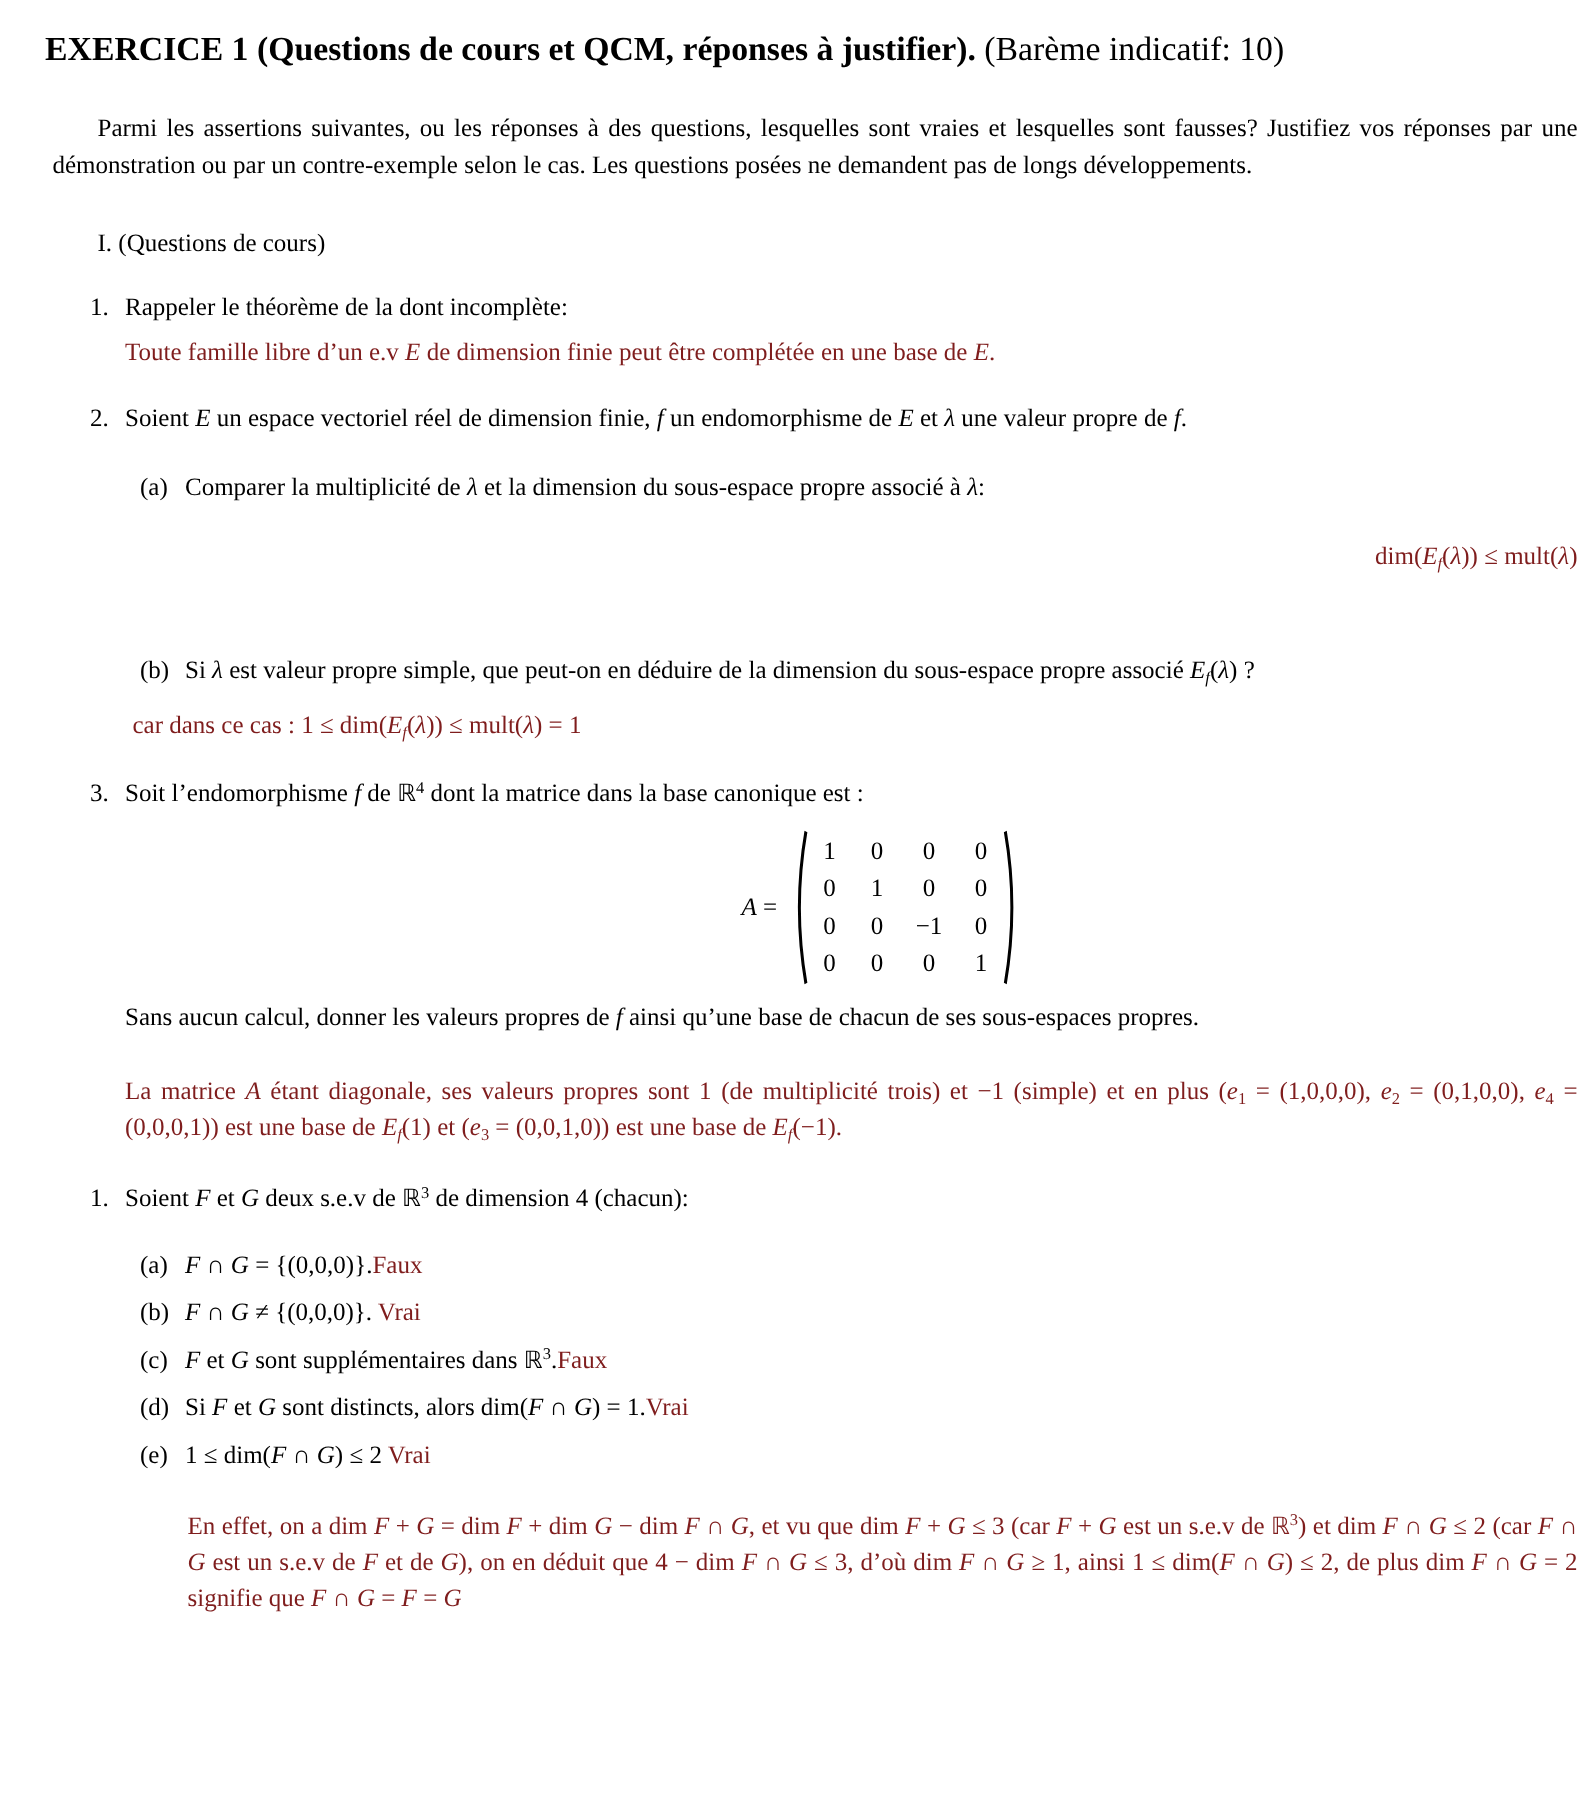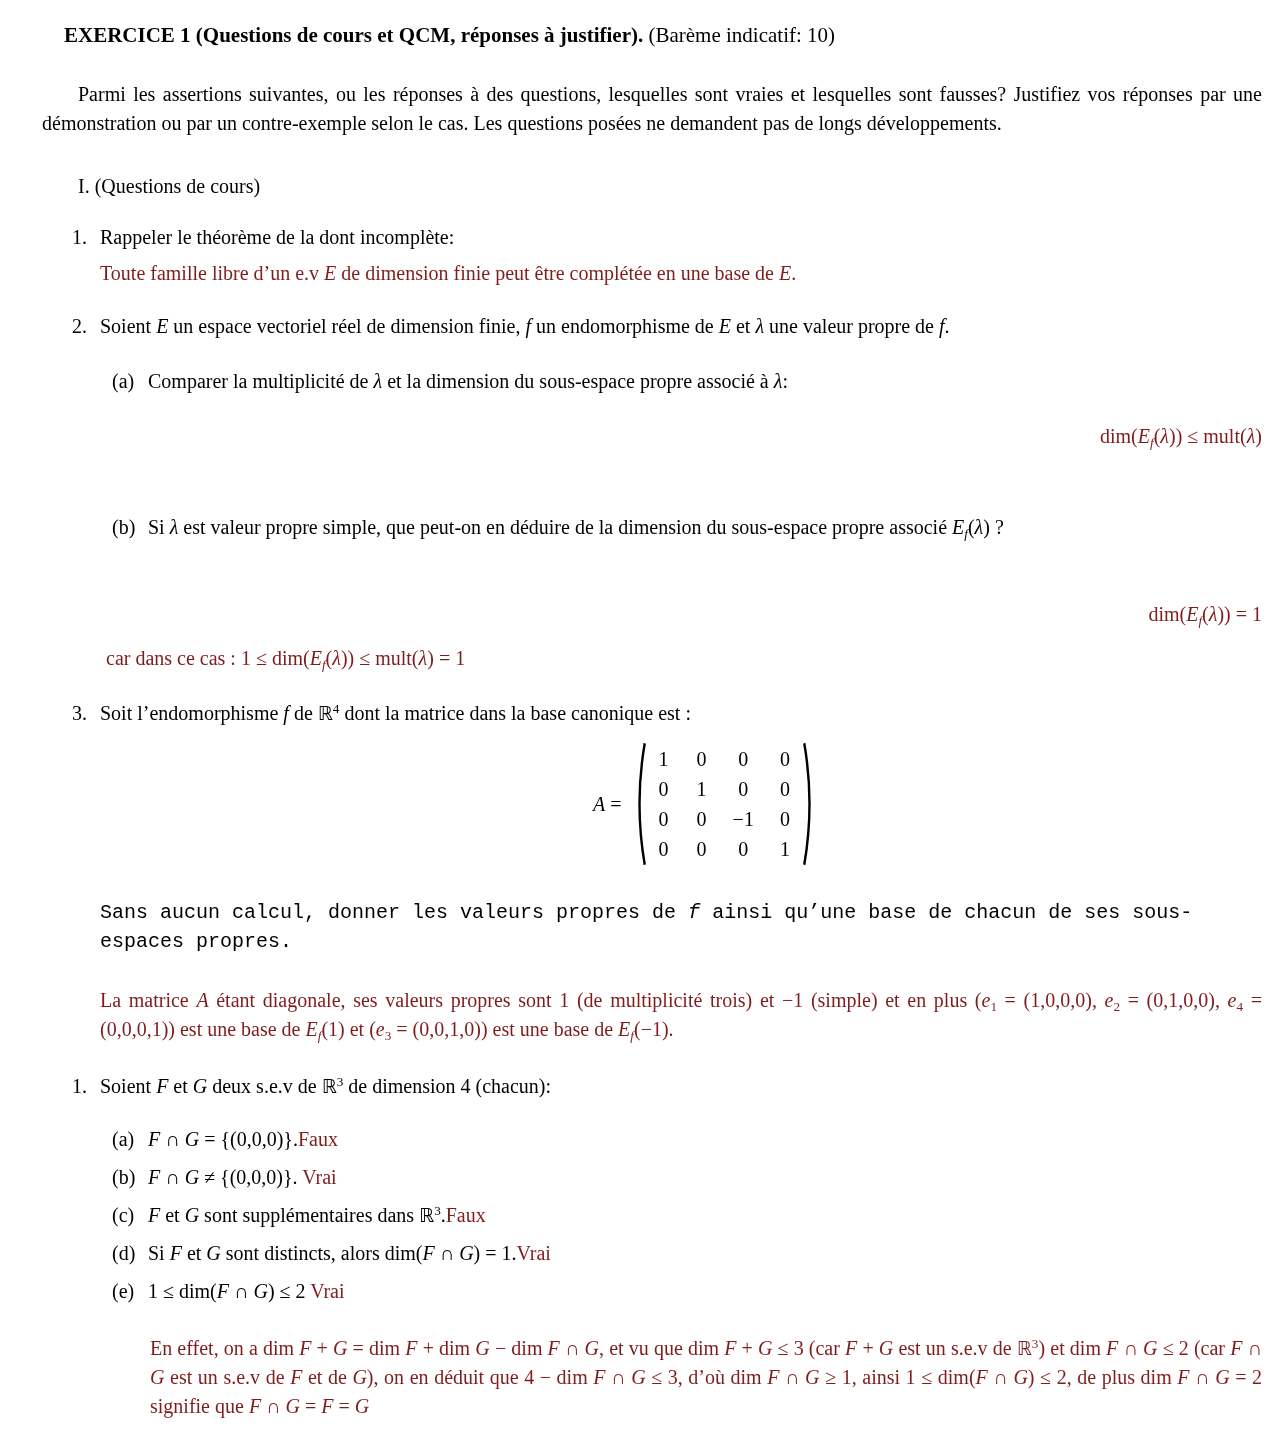--- a/index.html
+++ b/index.html
@@ -19,21 +19,21 @@
   .r-n { }
   .r-b { font-weight: bold; }
   .r-i { font-style: italic; }
   .r-sup  { font-size: 66%; position: relative; top: -0.55em; }
   .r-sub  { font-size: 66%; position: relative; top: 0.30em; }
   .r-isub { font-size: 66%; position: relative; top: 0.30em; font-style: italic; }
   .r-bb   { font-family: "DejaVu Sans", "DejaVu Serif", sans-serif; font-size: 95%; }
 
   .red { color: #7f1d1d; }
 
-  .title { margin: 0; padding: 20px 14px 0 64px; font-size: 21px; }
+  .title { margin: 0; padding: 20px 14px 0 36px; font-size: 27px; }
   .intro { margin: 30px 14px 0 42px; text-indent: 36px; text-align: justify; }
 
   .sec-heading { }
   .sec1-heading { margin: 34px 0 0 78px; }
   .sec2-heading { margin: 26px 0 0 42px; }
 
   .qitem { position: relative; padding-left: 100px; margin-right: 14px; }
   .qitem > .qnum { position: absolute; left: 72px; top: 0; }
 
   .subitem { position: relative; padding-left: 148px; margin-right: 14px; }
@@ -41,21 +41,21 @@
 
   .q1 { margin-top: 22px; }
   .ans1 { margin-top: 7px; }
   .q2 { margin-top: 24px; }
   .q2a { margin-top: 26px; }
   .formula { margin: 0 14px 0 148px; text-align: right; }
   .f1 { margin-top: 26px; margin-bottom: 62px; }
   .f2 { margin-top: 58px; }
   .note { margin: 15px 14px 0 106px; }
   .q3 { margin-top: 26px; }
-  .followup { margin: 32px 14px 0 100px; font-family: Liberation Mono, monospace; }
+  .followup { margin: 12px 14px 0 100px; }
   .ans3 { margin: 30px 14px 0 100px; text-align: justify; }
   .s2q1 { margin-top: 28px; }
   .tf-item { margin-top: 9px; }
   .tf-item.first { margin-top: 24px; }
   .justification { margin: 28px 14px 0 150px; text-align: justify; }
 
   
   .matrix-block { margin: 14px 14px 0 148px; display: flex; justify-content: center; }
   .matrix-inner { display: flex; align-items: center; }
   .matrix-lhs { margin-right: 10px; }
@@ -98,21 +98,20 @@
     <div><span class="r-n">Comparer la multiplicité de </span><span class="r-i">λ</span><span class="r-n"> et la dimension du sous-espace propre associé à </span><span class="r-i">λ</span><span class="r-n">:</span></div>
   </div>
 
   <div class="formula f1 red"><span class="r-n">dim(</span><span class="r-i">E</span><span class="r-isub">f</span><span class="r-n">(</span><span class="r-i">λ</span><span class="r-n">)) ≤ mult(</span><span class="r-i">λ</span><span class="r-n">)</span></div>
 
   <div class="subitem">
     <span class="slabel">(b)</span>
     <div><span class="r-n">Si </span><span class="r-i">λ</span><span class="r-n"> est valeur propre simple, que peut-on en déduire de la dimension du sous-espace propre associé </span><span class="r-i">E</span><span class="r-isub">f</span><span class="r-n">(</span><span class="r-i">λ</span><span class="r-n">) ?</span></div>
   </div>
 
-  <div class="formula f2 red"><span class="r-n">dim(</span><span class="r-i">E</span><span class="r-isub">f</span><span class="r-n">(</span><span class="r-i">λ</span><span class="r-n">)) = 1</span></div>
   <div class="note red"><span class="r-n">car dans ce cas : 1 ≤ dim(</span><span class="r-i">E</span><span class="r-isub">f</span><span class="r-n">(</span><span class="r-i">λ</span><span class="r-n">)) ≤ mult(</span><span class="r-i">λ</span><span class="r-n">) = 1</span></div>
 
   <div class="qitem q3">
     <span class="qnum">3.</span>
     <div><span class="r-n">Soit l’endomorphisme </span><span class="r-i">f</span><span class="r-n"> de </span><span class="r-bb">ℝ</span><span class="r-sup">4</span><span class="r-n"> dont la matrice dans la base canonique est :</span></div>
   </div>
 
   <div class="matrix-block">
     <div class="matrix-inner">
       <span class="matrix-lhs"><span class="r-i">A</span><span class="r-n"> =</span></span>

